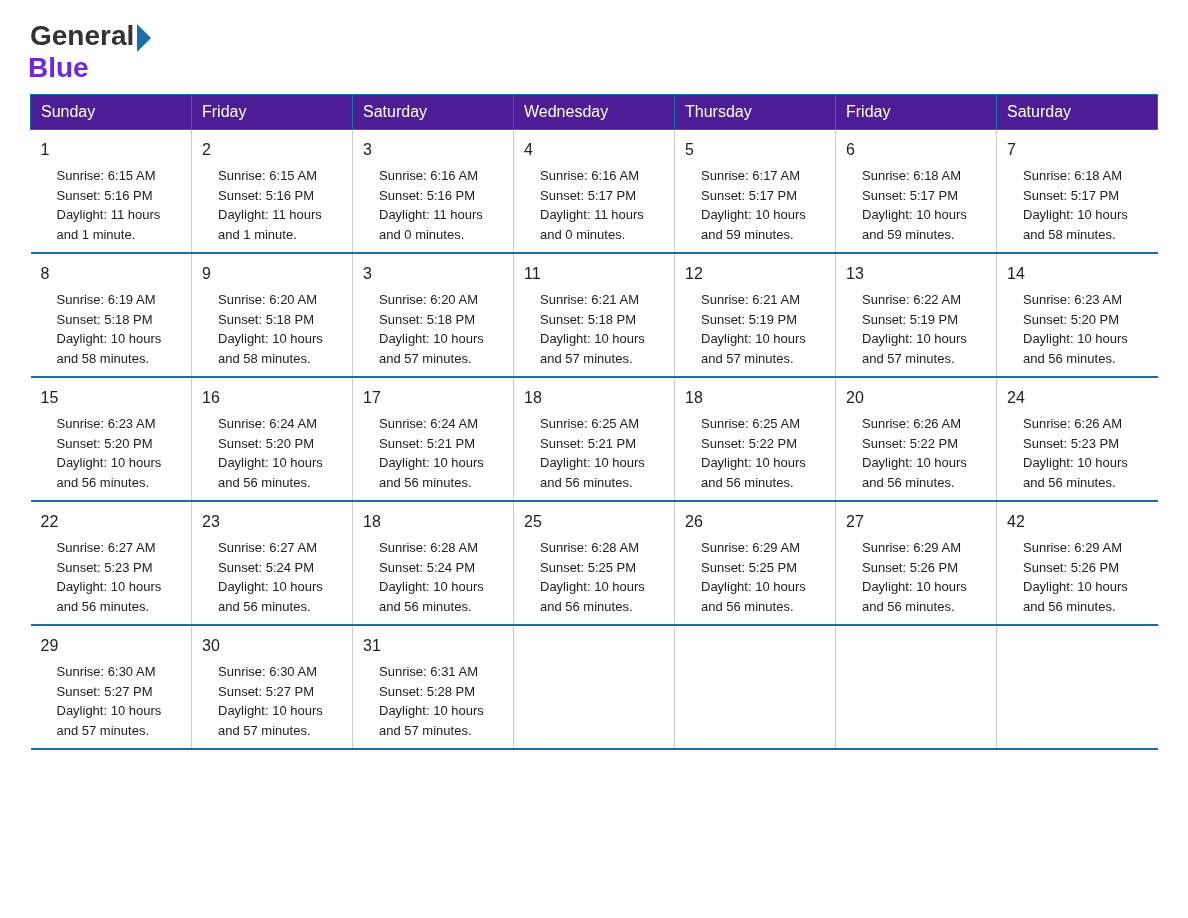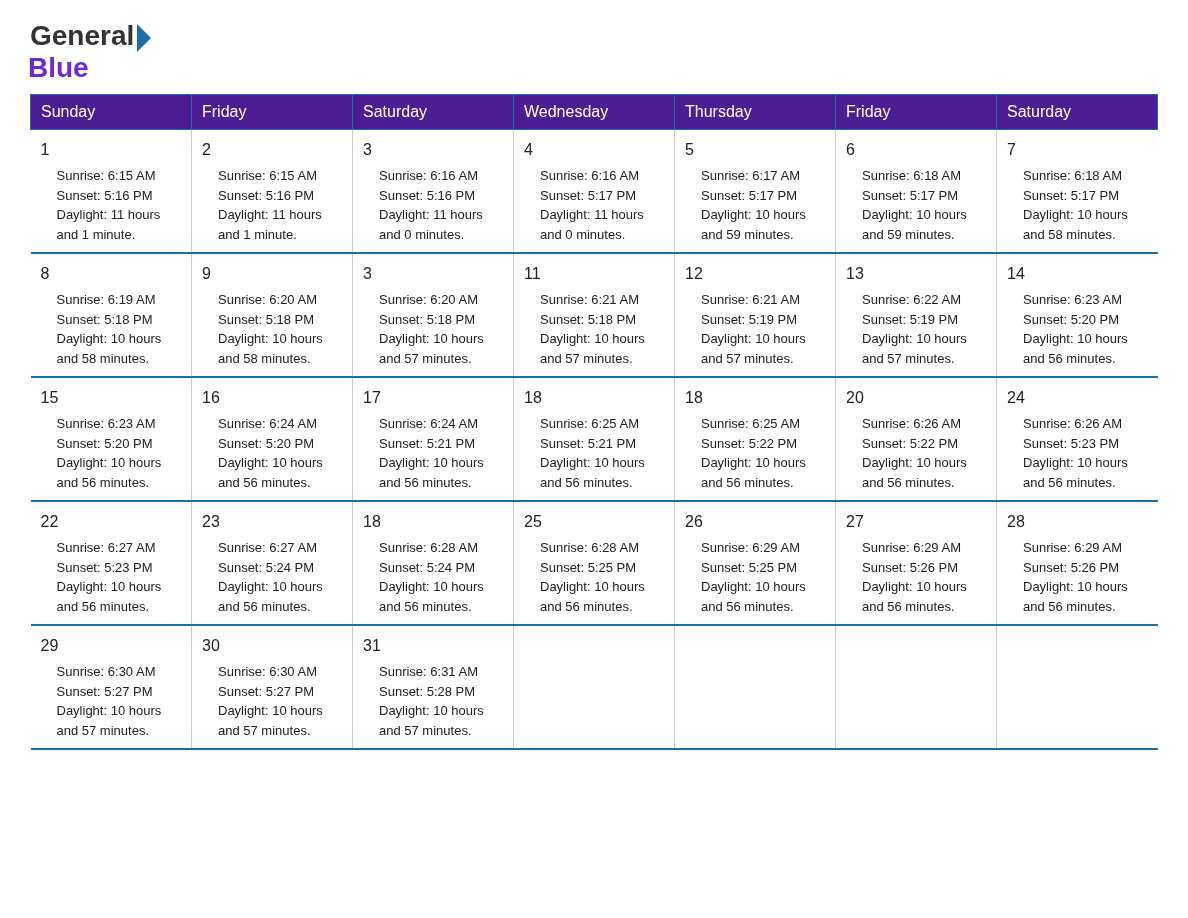--- a/index.html
+++ b/index.html
@@ -236,21 +236,21 @@
         </td>
         <td>
           <span class="day-num">26</span>
           <div class="cell-info">Sunrise: 6:29 AM<br>Sunset: 5:25 PM<br>Daylight: 10 hours<br>and 56 minutes.</div>
         </td>
         <td>
           <span class="day-num">27</span>
           <div class="cell-info">Sunrise: 6:29 AM<br>Sunset: 5:26 PM<br>Daylight: 10 hours<br>and 56 minutes.</div>
         </td>
         <td>
-          <span class="day-num">28</span>
+          <span class="day-num">42</span>
           <div class="cell-info">Sunrise: 6:29 AM<br>Sunset: 5:26 PM<br>Daylight: 10 hours<br>and 56 minutes.</div>
         </td>
       </tr>
       <tr>
         <td>
           <span class="day-num">29</span>
           <div class="cell-info">Sunrise: 6:30 AM<br>Sunset: 5:27 PM<br>Daylight: 10 hours<br>and 57 minutes.</div>
         </td>
         <td>
           <span class="day-num">30</span>

